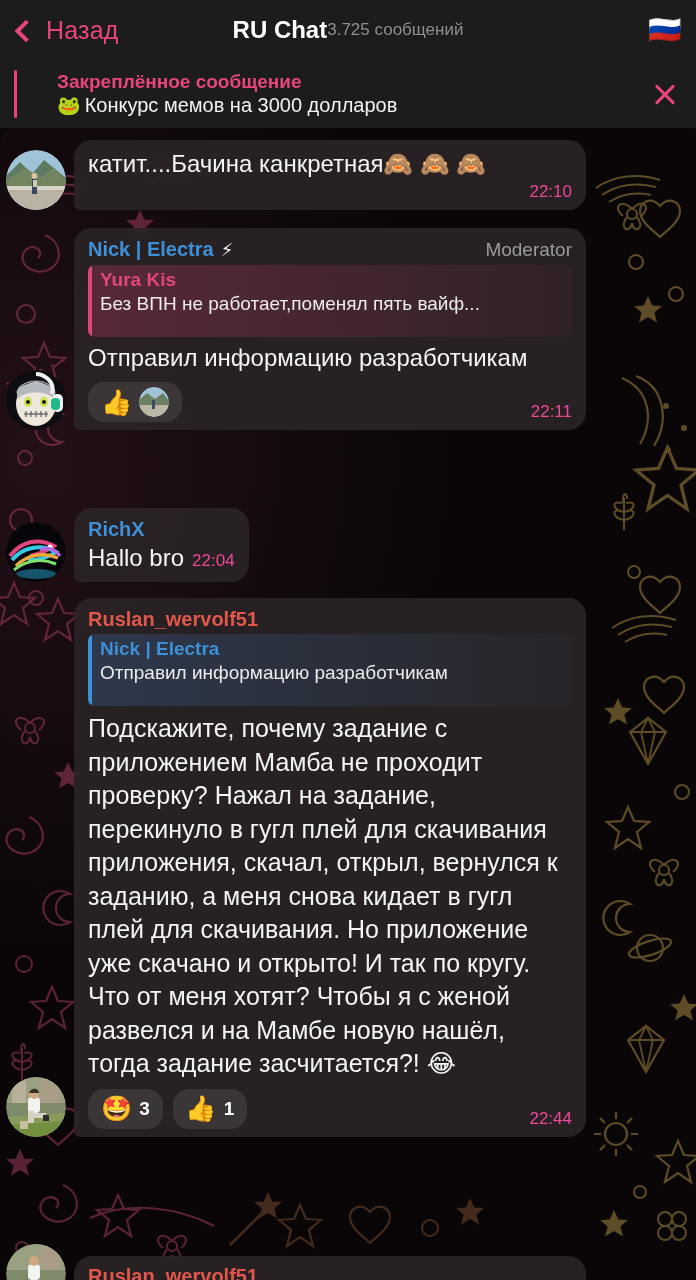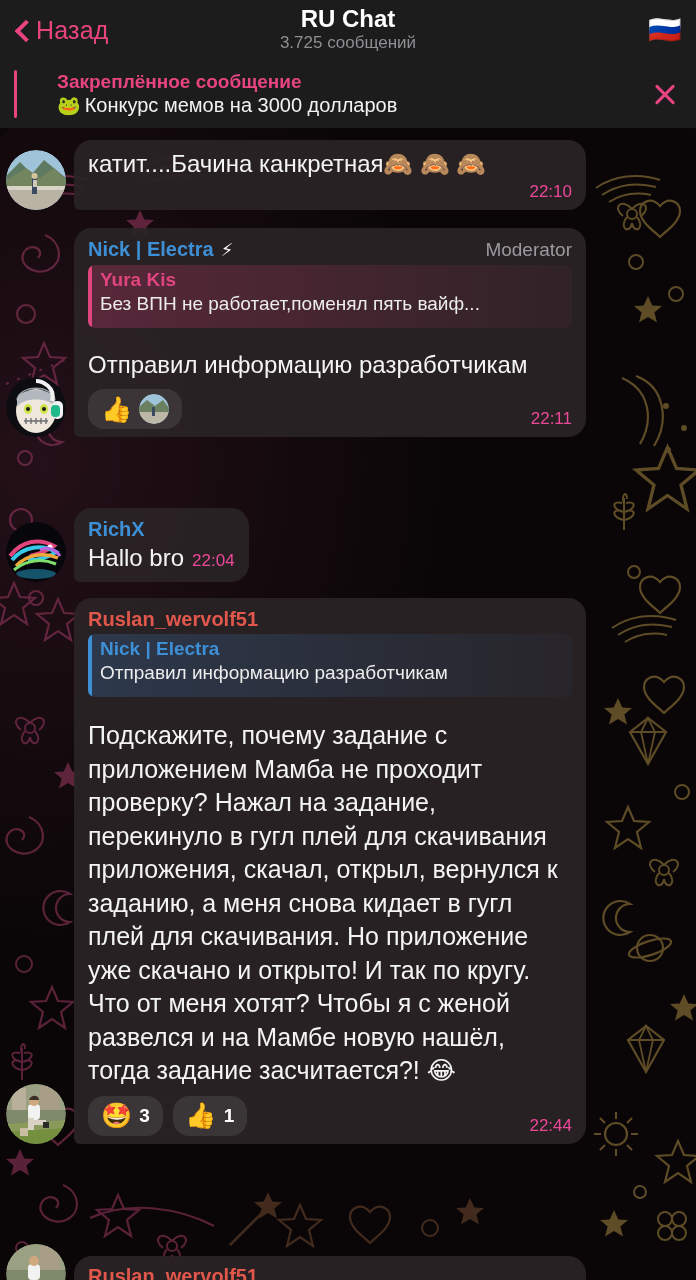--- a/index.html
+++ b/index.html
@@ -11,32 +11,32 @@
   }
   #app { position:relative; width:696px; height:1280px; overflow:hidden; }
 
   
   .header {
     position:relative; z-index:30;
     height:60px; background:#1c1c1c;
     display:flex; align-items:center;
     padding:0 14px;
   }
-  .back-btn { display:flex; align-items:center; gap:4px; cursor:pointer; }
+  .back-btn { display:flex; align-items:center; gap:14px; cursor:pointer; }
   .chev-left { width:18px; height:18px; position:relative; }
   .chev-left::before {
     content:""; position:absolute; left:4px; top:2px;
     width:12px; height:12px;
     border-left:4px solid #e8447f; border-bottom:4px solid #e8447f;
     transform:rotate(45deg);
   }
   .back-label { color:#e8447f; font-size:25px; letter-spacing:.2px; }
   .head-center {
     position:absolute; left:0; right:0; top:0; height:60px;
-    display:flex; flex-direction:column; align-items:center;
+    display:flex; align-items:center;
     justify-content:center; pointer-events:none;
   }
   .chat-title { color:#ffffff; font-size:24px; font-weight:bold; line-height:1.05; }
   .chat-sub { color:#8e8e93; font-size:17px; line-height:1.3; margin-top:1px; }
   .flag { margin-left:auto; font-size:27px; line-height:1; position:relative; z-index:5; }
 
   
   .pinned {
     position:relative; z-index:30;
     background:#1c1c1c; height:68px;
@@ -93,22 +93,22 @@
   .sender-row { display:flex; align-items:center; }
   .badge-bolt { margin-left:7px; font-size:18px; line-height:1; }
   .admin-tag { color:#9a9a9e; font-size:19px; margin-left:auto; padding-left:22px; font-weight:normal; }
   .body { font-size:24px; line-height:1.28; color:#f4f4f4; word-wrap:break-word; }
   .time { color:#ec4899; font-size:17px; }
   .time.br { display:block; text-align:right; margin-top:2px; }
   .time.inline { margin-left:8px; vertical-align:baseline; }
 
   
   .quote {
-    border-radius:7px; padding:3px 10px 12px 12px;
-    position:relative; overflow:hidden; margin:2px 0 22px 0;
+    border-radius:7px; padding:3px 10px 21px 12px;
+    position:relative; overflow:hidden; margin:2px 0 6px 0;
   }
   .quote::before {
     content:""; position:absolute; left:0; top:0; bottom:0; width:4px; border-radius:3px;
   }
   .quote.pink { background:linear-gradient(90deg,rgba(224,60,120,.26),rgba(224,60,120,.05)); }
   .quote.pink::before { background:#e0457d; }
   .quote.blue { background:linear-gradient(90deg,rgba(60,140,220,.22),rgba(60,140,220,.04)); }
   .quote.blue::before { background:#3d8fd6; }
   .q-name { font-size:19px; font-weight:bold; line-height:1.25; }
   .q-text { font-size:19px; color:#ececec; line-height:1.3; white-space:nowrap; overflow:hidden; text-overflow:ellipsis; }

